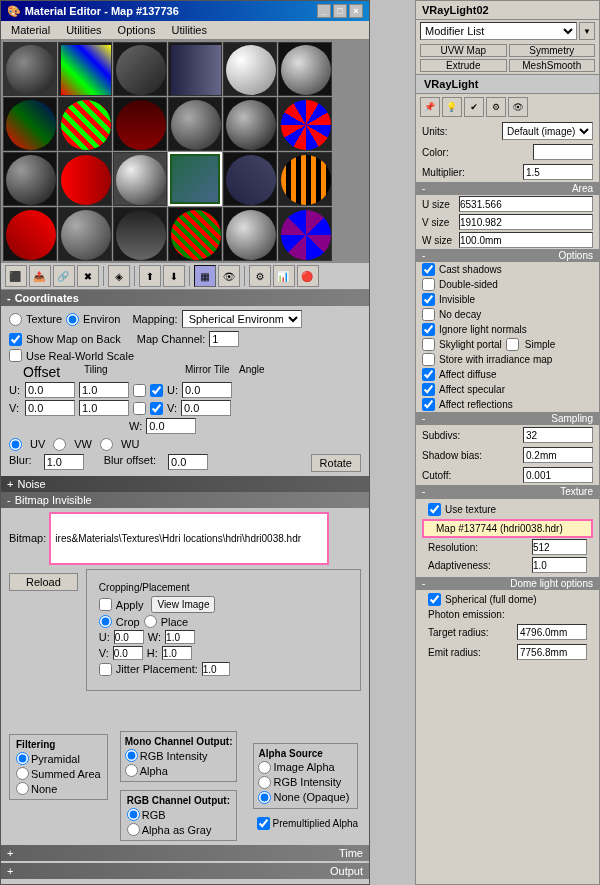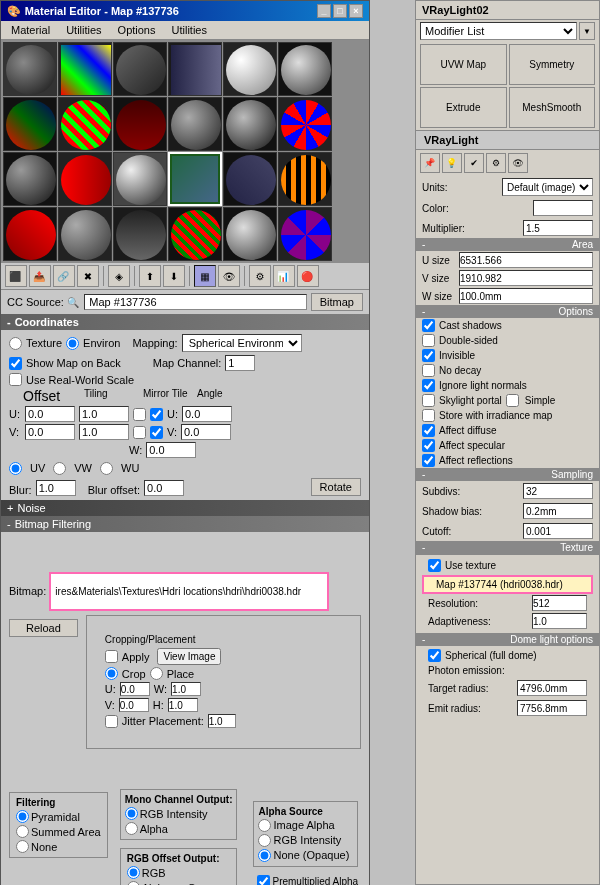--- a/index.html
+++ b/index.html
@@ -159,21 +159,21 @@
     .checkbox-row { display: flex; align-items: center; gap: 4px; margin-bottom: 2px; }
     .num-input {
       background: white;
       border: 1px inset #888;
       width: 50px; height: 16px;
       font-size: 11px;
       padding: 0 2px;
     }
 
     .uv-radio-row { display: flex; gap: 8px; margin-bottom: 3px; }
-    .blur-row { display: flex; align-items: flex-end; gap: 4px; }
+    .blur-row { display: flex; align-items: flex-start; gap: 12px; }
 
     
     .noise-header {
       background: linear-gradient(to right, #404040, #606060);
       color: white;
       padding: 2px 6px;
       font-size: 11px;
       cursor: pointer;
       display: flex; align-items: center;
     }
@@ -184,43 +184,42 @@
       color: white;
       padding: 2px 6px;
       font-size: 11px;
       cursor: pointer;
       display: flex; align-items: center;
     }
 
     .bitmap-path {
       background: white;
       border: 1px inset #888;
-      padding: 12px 4px;
+      padding: 19px 4px;
       font-size: 10px;
       width: 100%;
       overflow: hidden;
       white-space: nowrap;
       text-overflow: ellipsis;
       cursor: text;
-      margin-top: 36px;
     }
 
     .reload-btn {
       background: #d4d0c8;
       border: 1px solid #888;
       padding: 2px 16px;
       cursor: pointer;
       font-size: 11px;
       margin-top: 4px;
     }
 
     
     .crop-box {
       border: 1px solid #888;
-      padding: 18px;
+      padding: 12px;
       margin-left: 8px;
       flex: 1;
     }
     .crop-box-title { font-size: 10px; margin-bottom: 3px; }
     .crop-row { display: flex; align-items: center; gap: 4px; margin-bottom: 2px; }
 
     .filtering-box {
       border: 1px solid #888;
       padding: 4px 6px;
       margin-bottom: 4px;
@@ -292,21 +291,21 @@
 
     .right-btn-row {
       display: grid;
       grid-template-columns: 1fr 1fr;
       gap: 2px;
       padding: 2px 4px;
     }
     .right-btn {
       background: #d4d0c8;
       border: 1px solid #888;
-      padding: 14px 4px;
+      padding: 0 4px;
       font-size: 10px;
       cursor: pointer;
       text-align: center;
     }
 
     .vraylight-label {
       background: #c8c8c8;
       padding: 3px 8px;
       font-size: 11px;
       font-weight: bold;
@@ -530,58 +529,52 @@
     <div class="tb-btn">⬇</div>
     <div class="tb-sep"></div>
     <div class="tb-btn active">▦</div>
     <div class="tb-btn">👁</div>
     <div class="tb-sep"></div>
     <div class="tb-btn">⚙</div>
     <div class="tb-btn">📊</div>
     <div class="tb-btn">🔴</div>
   </div>
 
-  <div class="cc-row">
-    <span class="cc-label">CC Source:</span>
-    <span class="cc-icon">🔍</span>
-    <input class="cc-source-name" type="text" value="Map #137736" style="">
-    <button class="cc-btn">Bitmap</button>
-  </div>
 
   <div>
     <div class="section-header">
       <span>-</span>
       <span>Coordinates</span>
     </div>
     <div class="section-body">
       <div class="coord-row">
         <input type="radio" name="coord-type" style="">
         <label>Texture</label>
         <input type="radio" name="coord-type" checked="" style="">
         <label>Environ</label>
         <span style="margin-left:8px;">Mapping:</span>
         <select class="select-box" style="width:120px;">
           <option>Spherical Environment</option>
         </select>
       </div>
       <div class="checkbox-row">
         <input type="checkbox" checked="" style="">
         <label>Show Map on Back</label>
-        <span style="margin-left:28px;">Map Channel:</span>
+        <span style="margin-left:12px;">Map Channel:</span>
         <input type="text" class="num-input" style="width: 30px;" value="1">
       </div>
       <div class="checkbox-row">
         <input type="checkbox" style="">
         <label>Use Real-World Scale</label>
       </div>
 
       <div style="display:flex; gap:4px; margin-bottom:2px; padding-left:14px;">
         <span style="width:55px; font-size:14px;">Offset</span>
         <span style="width:55px; font-size:10px; margin-left:2px;">Tiling</span>
-        <span style="width:50px; font-size:10px;">Mirror Tile</span>
+        <span style="width:50px; font-size:10px;margin-left:42px;">Mirror Tile</span>
         <span style="font-size:10px;">Angle</span>
       </div>
 
       <div style="display:flex; align-items:center; gap:4px; margin-bottom:2px;">
         <span style="width:12px;">U:</span>
         <input type="text" class="num-input" value="0.0" style="">
         <input type="text" class="num-input" value="1.0" style="">
         <input type="checkbox" style="">
         <input type="checkbox" checked="" style="">
         <span>U:</span>
@@ -625,21 +618,21 @@
   <div>
     <div class="noise-header">
       <span>+</span>
       <span style="margin-left:4px;">Noise</span>
     </div>
   </div>
 
   <div>
     <div class="bitmap-header">
       <span>-</span>
-      <span style="margin-left:4px;">Bitmap Filtering</span>
+      <span style="margin-left:4px;">Bitmap Invisible</span>
     </div>
     <div class="section-body">
 
       <div style="margin-bottom:4px;">
         <span style="font-size:11px;">Bitmap: </span>
         <input type="text" class="bitmap-path highlight-path" value="ires&amp;Materials\Textures\Hdri locations\hdri\hdri0038.hdr" style="width: 280px; display: inline-block;">
       </div>
 
       <div style="display:flex; gap:0; align-items:flex-start;">
         <button class="reload-btn">Reload</button>
@@ -698,21 +691,21 @@
             <div style="display:flex; align-items:center; gap:2px; margin-bottom:2px;">
               <input type="radio" name="mono" checked="" style="">
               <label>RGB Intensity</label>
             </div>
             <div style="display:flex; align-items:center; gap:2px;">
               <input type="radio" name="mono" style="">
               <label>Alpha</label>
             </div>
           </div>
           <div class="rgb-box">
-            <div class="filtering-title">RGB Offset Output:</div>
+            <div class="filtering-title">RGB Channel Output:</div>
             <div style="display:flex; align-items:center; gap:2px; margin-bottom:2px;">
               <input type="radio" name="rgb" checked="" style="">
               <label>RGB</label>
             </div>
             <div style="display:flex; align-items:center; gap:2px;">
               <input type="radio" name="rgb" style="">
               <label>Alpha as Gray</label>
             </div>
           </div>
         </div>

